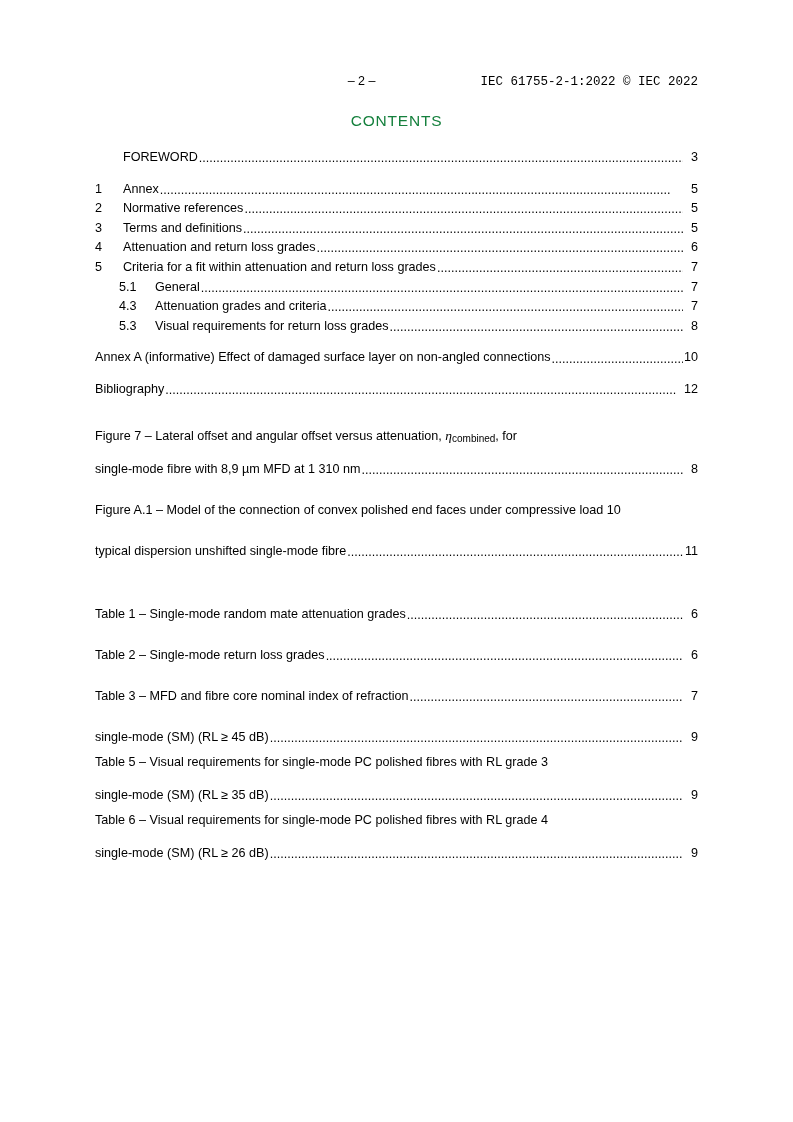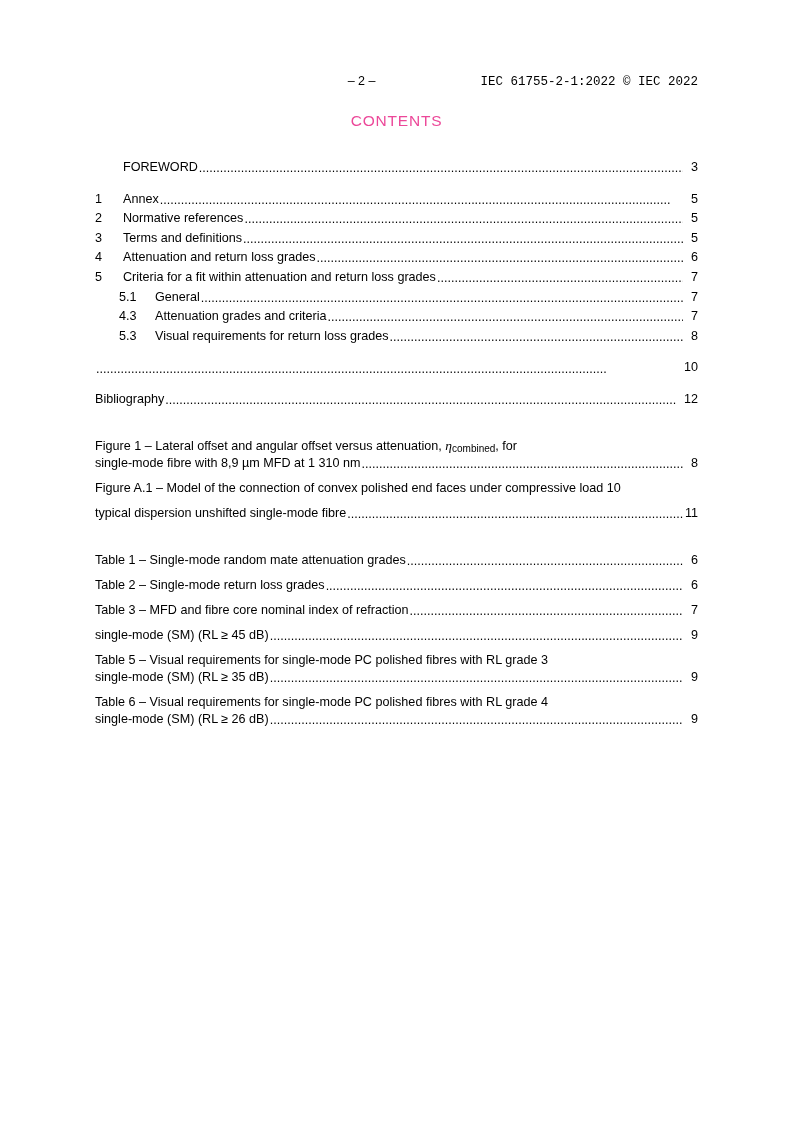--- a/index.html
+++ b/index.html
@@ -42,25 +42,25 @@
     font-family: Liberation Mono, monospace;
   }
   .contents-title {
     position: absolute;
     top: 112px;
     left: 0;
     width: 793px;
     text-align: center;
     font-size: 15.5px;
     letter-spacing: 0.8px;
-    color: #ec4899;
+    color: #15803d;
   }
   .toc {
     position: absolute;
-    top: 159px;
+    top: 149px;
     left: 95px;
     width: 603px;
   }
   .row {
     display: flex;
     align-items: flex-end;
     font-size: 12.6px;
     line-height: 1.32;
     margin-bottom: 3px;
     color: #000;
@@ -108,20 +108,21 @@
   }
   .multirow .first-line {
     display: block;
   }
   .multirow .last-line {
     display: flex;
     align-items: flex-end;
   }
   .multirow .last-line .label {
     white-space: nowrap;
+    margin-top: 16px;
   }
   sub {
     font-size: 10px;
     vertical-align: baseline;
     position: relative;
     top: 2px;
   }
   .ital {
     font-family: "Liberation Serif", serif;
     font-style: italic;
@@ -204,36 +205,37 @@
     <div class="row">
       <span class="num sub">5.3</span>
       <span class="label">Visual requirements for return loss grades </span>
       <span class="dots">..................................................................................................................................................</span>
       <span class="page-num">8</span>
     </div>
 
     <div class="gap-12"></div>
 
     <div class="row">
+      <span class="label">Annex A (informative)  Effect of damaged surface layer on non-angled connections </span>
       <span class="dots">..................................................................................................................................................</span>
       <span class="page-num">10</span>
     </div>
 
     <div class="gap-12"></div>
 
     <div class="row">
       <span class="label">Bibliography</span>
       <span class="dots">..................................................................................................................................................</span>
       <span class="page-num">12</span>
     </div>
 
     <div class="gap-24"></div>
 
     <div class="multirow">
-      <span class="first-line"><span>Figure 1 – Lateral offset and angular offset versus attenuation, </span><span class="ital">η</span><sub>combined</sub><span>, for</span></span>
+      <span class="first-line"><span>Figure 7 – Lateral offset and angular offset versus attenuation, </span><span class="ital">η</span><sub>combined</sub><span>, for</span></span>
       <span class="last-line">
         <span class="label">single-mode fibre with 8,9 µm MFD at 1 310 nm </span>
         <span class="dots">..................................................................................................................................................</span>
         <span class="page-num">8</span>
       </span>
     </div>
 
     <div class="multirow">
       <span class="last-line">
         <span class="label">Figure A.1 – Model of the connection of convex polished end faces under compressive load 10</span>

